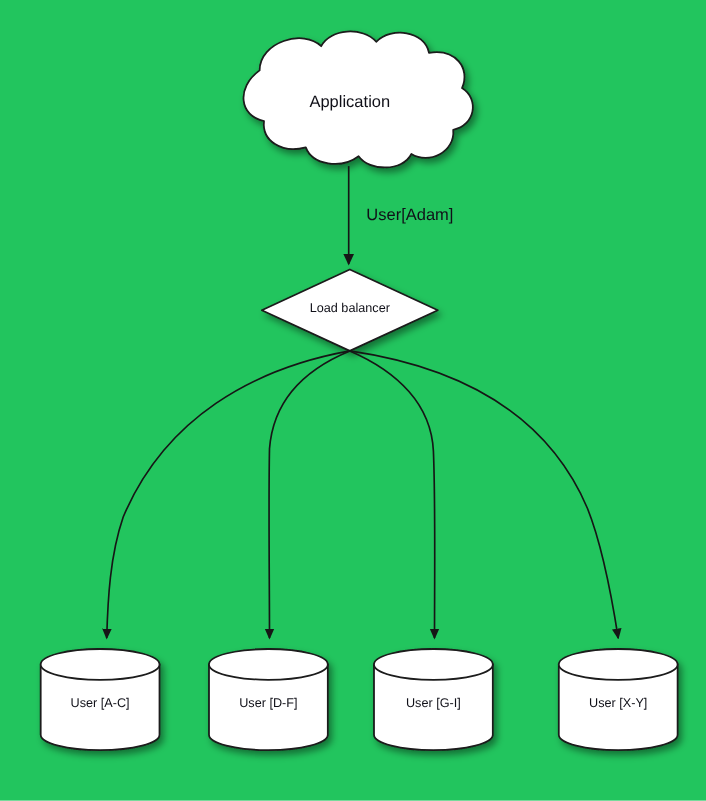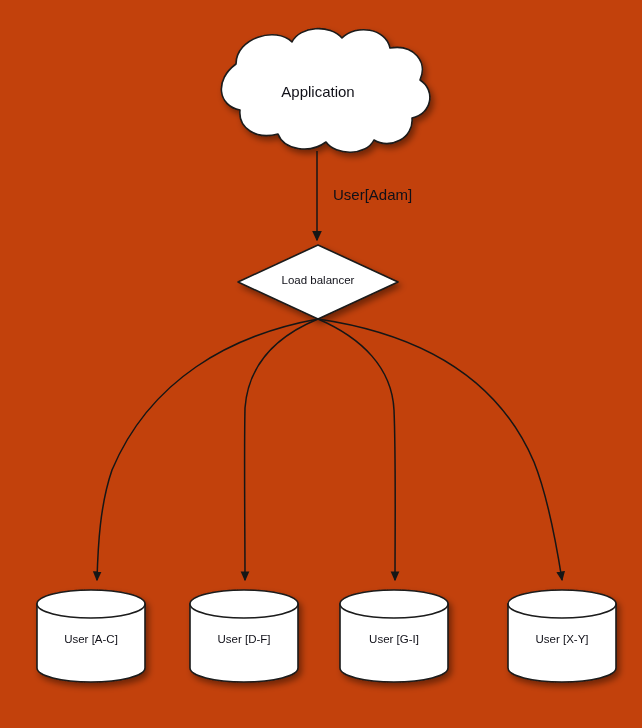--- a/index.html
+++ b/index.html
@@ -11,21 +11,21 @@
   body {
     width: 642px;
     height: 728px;
     font-family: "Liberation Sans", sans-serif;
     overflow: hidden;
   }
   #diagram-canvas {
     position: relative;
     width: 642px;
     height: 728px;
-    background: #c2410c;
+    background: #22c55e;
   }
   #diagram-svg {
     position: absolute;
     top: 0;
     left: 0;
     width: 642px;
     height: 728px;
     display: block;
   }
   .node-shape {

